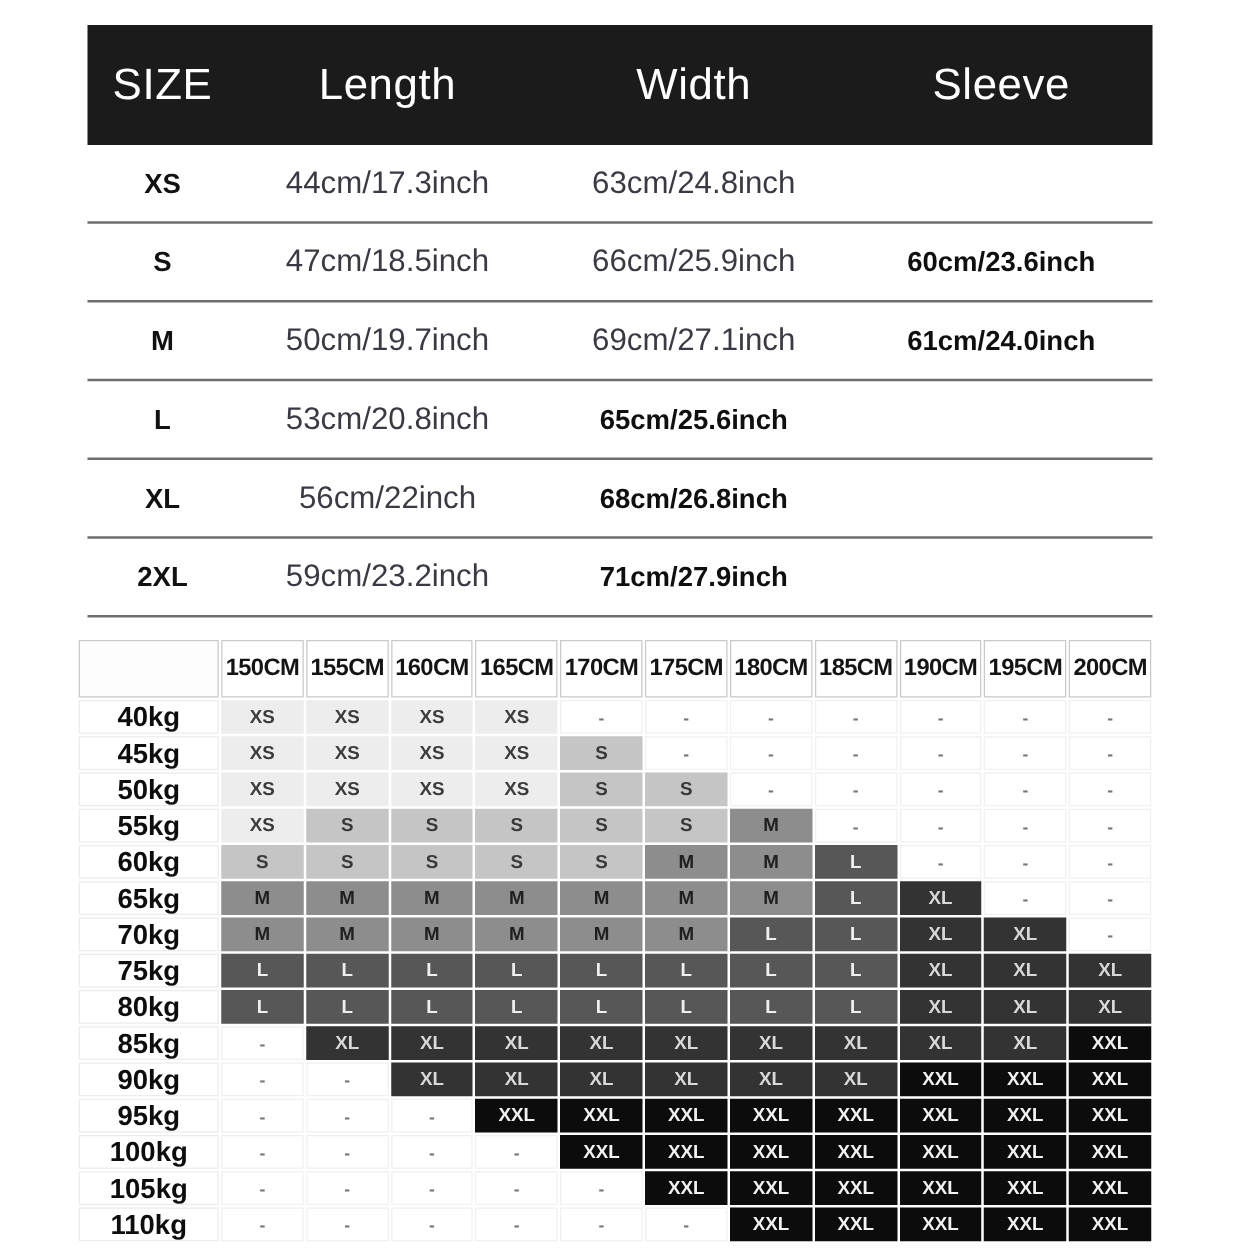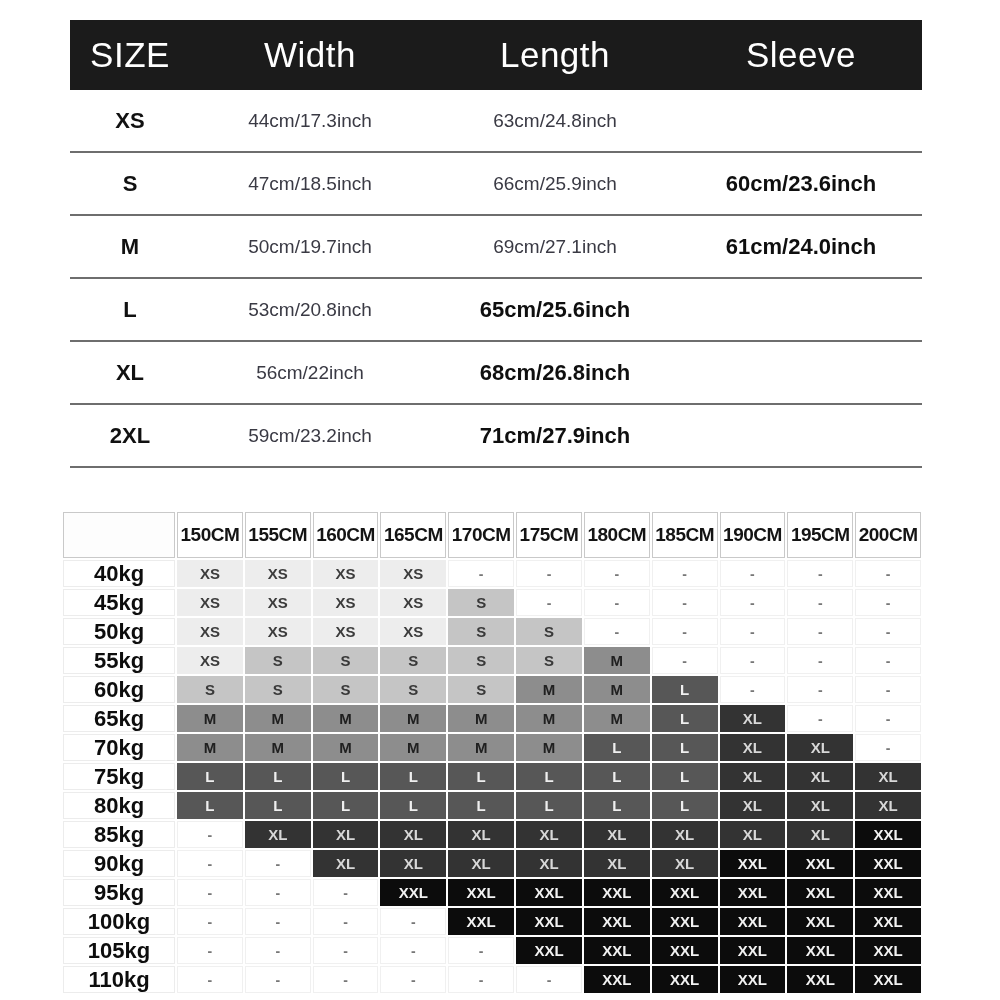--- a/index.html
+++ b/index.html
@@ -8,32 +8,32 @@
     background: #ffffff;
     font-family: "Liberation Sans", sans-serif;
     position: relative;
     overflow: hidden;
   }
 
   
   .size-table { position: absolute; left: 70px; top: 20px; width: 852px; }
   .size-header {
     display: grid; grid-template-columns: 120px 240px 250px 242px;
-    height: 70px; align-items: center;
+    height: 96px; align-items: center;
     background: #1b1b1b; color: #ffffff;
   }
   .size-header .hcell { text-align: center; font-size: 35px; letter-spacing: 0.5px; }
   .size-row {
     display: grid; grid-template-columns: 120px 240px 250px 242px;
     height: 63px; align-items: center;
     border-bottom: 2px solid #6e6e6e;
   }
   .size-row .cell { text-align: center; }
   .size-row .size-label { font-weight: bold; color: #111111; font-size: 22px; }
-  .size-row .dim { color: #3a3a44; font-size: 19px; }
+  .size-row .dim { color: #3a3a44; font-size: 25px; }
   .size-row .sleeve { font-weight: bold; color: #0f0f0f; font-size: 22px; }
 
   
   .fit-table {
     position: absolute; left: 63px; top: 512px; width: 858px;
     display: grid; grid-template-columns: 112px repeat(11, 1fr);
     gap: 2px; background: #ffffff;
   }
   .fit-cell { display: flex; align-items: center; justify-content: center; }
   .fit-corner { height: 46px; border: 1px solid #c9c9c9; background: #fdfdfd; }
@@ -47,22 +47,22 @@
   }
   .data-cell { height: 27px; font-weight: bold; font-size: 15px; }
   .dash-cell { background: #ffffff; border: 1px solid #f0f0f0; font-size: 14px; }
 </style>
 </head>
 <body>
 
 <div class="size-table">
   <div class="size-header">
     <div class="hcell">SIZE</div>
+    <div class="hcell">Length</div>
     <div class="hcell">Width</div>
-    <div class="hcell">Length</div>
     <div class="hcell">Sleeve</div>
   </div>
   <div id="size-rows">
       <div class="size-row">
         <div class="cell size-label">XS</div>
         <div class="cell dim">44cm/17.3inch</div>
         <div class="cell dim">63cm/24.8inch</div>
       </div>
       <div class="size-row">
         <div class="cell size-label">S</div>

